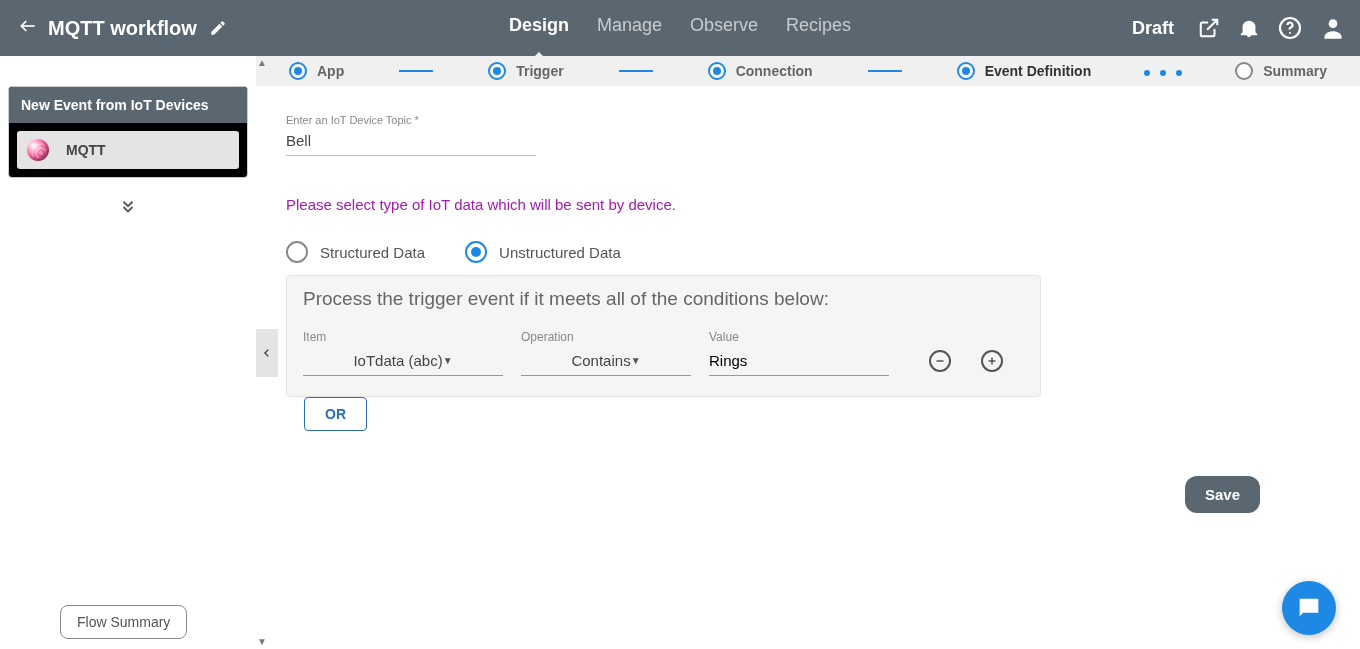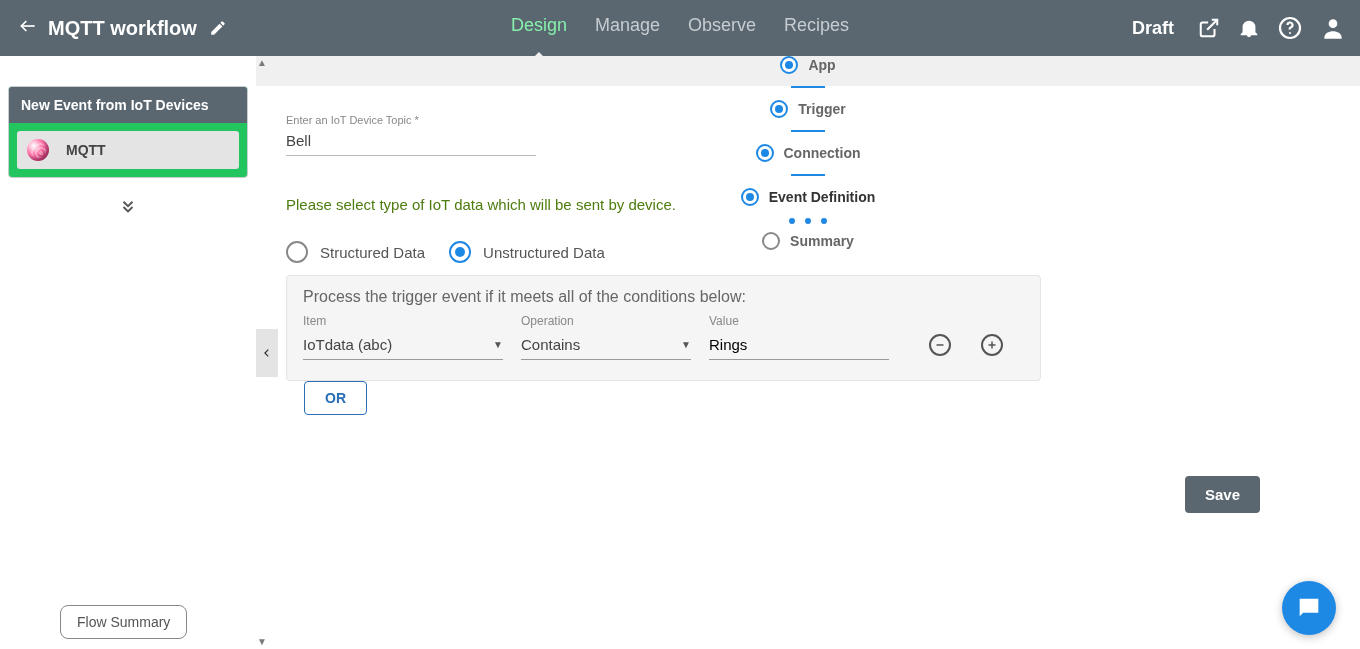--- a/index.html
+++ b/index.html
@@ -11,21 +11,21 @@
     display: flex;
     align-items: center;
     padding: 0 14px 0 18px;
     color: #fff;
   }
   .topbar .back { font-size: 20px; margin-right: 10px; cursor: pointer; }
   .topbar .title { font-size: 20px; font-weight: 600; }
   .topbar .pencil { margin-left: 12px; cursor: pointer; }
   .topbar .tabs { display: flex; gap: 28px; position: absolute; left: 50%; transform: translateX(-50%); }
   .topbar .tab { font-size: 18px; color: #c6ccd0; cursor: pointer; padding-bottom: 6px; }
-  .topbar .tab.active { color: #86efac; font-weight: 400; position: relative; }
+  .topbar .tab.active { color: #ffffff; font-weight: 700; position: relative; }
   .topbar .tab.active::after {
     content: "";
     position: absolute;
     bottom: -18px;
     left: calc(50% - 8px);
     width: 0; height: 0;
     border-left: 8px solid transparent;
     border-right: 8px solid transparent;
     border-bottom: 8px solid #f0f0f0;
   }
@@ -59,21 +59,21 @@
     text-align: center;
     line-height: 14px;
     user-select: none;
   }
   .scroll-arrow.up { top: 0; }
   .scroll-arrow.down { bottom: 0; }
   .side-card {
     border: 1px solid #c9cdd0;
     border-radius: 4px;
     overflow: hidden;
-    background: #22c55e;
+    background: #000000;
   }
   .side-card-header {
     background: #5a6770;
     color: #fff;
     font-size: 14px;
     font-weight: 600;
     padding: 10px 12px;
   }
   .side-app-row {
     display: flex;
@@ -142,21 +142,20 @@
   
   .main { flex: 1; display: flex; flex-direction: column; }
   .stepper {
     height: 30px;
     margin-top: 0;
     background: #f0f0f0;
     display: flex;
     align-items: center;
     padding: 0 33px;
     gap: 12px;
-    flex-direction: column;
   }
   .step { display: flex; align-items: center; gap: 10px; font-size: 14px; color: #666; font-weight: 600; }
   .step .ring {
     width: 18px; height: 18px; border-radius: 50%;
     border: 2px solid #1e88e5;
     display: flex; align-items: center; justify-content: center;
     background: #fff;
   }
   .step .ring.active::after {
     content: ""; width: 8px; height: 8px; border-radius: 50%; background: #1e88e5;
@@ -183,54 +182,54 @@
   .text-input {
     border: none;
     border-bottom: 1px solid #bbb;
     font-size: 15px;
     padding: 4px 0 6px 0;
     width: 250px;
     color: #444;
     outline: none;
     background: transparent;
   }
-  .helper { margin-top: 40px; font-size: 15px; color: #4d7c0f; }
-  .radio-row { display: flex; gap: 24px; margin-top: 28px; align-items: center; }
+  .helper { margin-top: 40px; font-size: 15px; color: #a21caf; }
+  .radio-row { display: flex; gap: 40px; margin-top: 28px; align-items: center; }
   .radio-row label { display: flex; align-items: center; gap: 12px; font-size: 15px; color: #555; cursor: pointer; }
   .radio-outer {
     width: 22px; height: 22px; border-radius: 50%; border: 2px solid #888;
     display: flex; align-items: center; justify-content: center;
   }
   .radio-outer.sel { border-color: #1e88e5; }
   .radio-outer.sel::after { content: ""; width: 10px; height: 10px; border-radius: 50%; background: #1e88e5; }
 
   .section-title { margin-top: 36px; font-size: 16px; color: #555; }
 
   .criteria-box {
     margin-top: 12px;
     width: 755px;
     border: 1px solid #e4e4e4;
     background: #f5f5f5;
     border-radius: 4px;
     padding: 12px 16px 20px 16px;
   }
-  .criteria-box .cond-text { font-size: 16px; color: #666; margin-bottom: 8px; }
+  .criteria-box .cond-text { font-size: 19px; color: #666; margin-bottom: 20px; }
   .cond-row { display: flex; align-items: flex-end; gap: 18px; }
   .cond-col .clabel { font-size: 12px; color: #888; margin-bottom: 4px; }
   .cond-col.item { width: 200px; }
   .cond-col.op { width: 170px; }
   .cond-col.val { width: 180px; }
   .dropdown-like {
     border-bottom: 1px solid #999;
     font-size: 15px;
     color: #444;
     padding: 4px 0 6px 0;
     display: flex;
     align-items: center;
-    justify-content: space-between;
+    justify-content: center;
     cursor: pointer;
   }
   .dropdown-like .dd-caret { font-size: 10px; color: #555; }
   .val-input {
     border: none;
     border-bottom: 1px solid #999;
     font-size: 15px;
     color: #000000;
     padding: 4px 0 6px 0;
     width: 100%;
@@ -261,21 +260,21 @@
   .save-btn {
     position: absolute;
     right: 100px;
     top: 390px;
     background: #5a6770;
     color: #fff;
     border: none;
     font-size: 15px;
     font-weight: 600;
     padding: 10px 20px;
-    border-radius: 4px;
+    border-radius: 12px;
     cursor: pointer;
   }
 
   
   .chat-bubble {
     position: fixed;
     bottom: 14px;
     right: 24px;
     width: 54px; height: 54px;
     border-radius: 50%;

